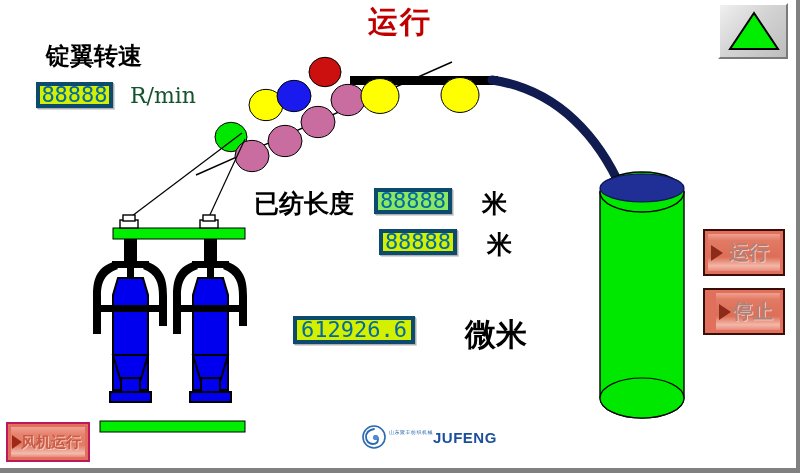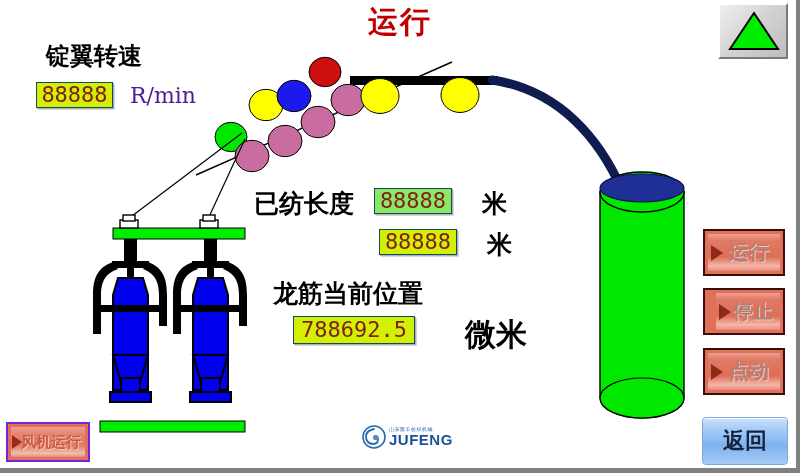--- a/index.html
+++ b/index.html
@@ -29,23 +29,23 @@
     font-family:"DejaVu Sans","Liberation Sans",sans-serif;
     font-weight:bold;color:#000;
     white-space:nowrap;
   }
 
   
   .valbox{
     position:absolute;
     box-sizing:border-box;
     font-family:"DejaVu Sans Mono","Liberation Mono",monospace;
-    color:#7f1d1d;
+    color:#0369a1;
     text-align:center;
-    border:1px solid #0c4a6e;
+    border:4px solid #0c4a6e;
     box-shadow:1px 1px 0 #b0b0b0, 2px 2px 0 #d8d8d8;
     line-height:1;
     display:flex;align-items:center;justify-content:center;
     letter-spacing:0px;
   }
   .vb-green{background:#8ce860;}
   .vb-lime{background:#d2f000;}
 
   
   .tri-btn{
@@ -102,21 +102,21 @@
   .retbtn .lbl{
     font-family:"DejaVu Sans","Liberation Sans",sans-serif;
     font-size:22px;font-weight:bold;color:#14233c;
   }
 
   
   .fanbtn{
     position:absolute;left:6px;top:422px;width:84px;height:40px;
     box-sizing:border-box;
     background:#e0705c;
-    border:2px solid #6d28d9;
+    border:2px solid #be185d;
     padding:3px;
   }
   .fanbtn .inner{
     position:relative;width:100%;height:100%;
     background:linear-gradient(180deg,#f0a090 0%,#e6836e 25%,#e07a64 60%,#f3bcae 88%,#e8897a 100%);
     display:flex;align-items:center;justify-content:center;
   }
   .fanbtn .arrow{
     position:absolute;left:1px;top:50%;margin-top:-7px;
     width:0;height:0;
@@ -133,21 +133,21 @@
 
   
   #graphic{position:absolute;left:0;top:0;width:800px;height:473px;pointer-events:none;}
 
   
   .logo{
     position:absolute;left:362px;top:425px;
     display:flex;align-items:center;gap:3px;
   }
   .logo .mark{width:24px;height:24px;}
-  .logo .txtblock{display:flex;flex-direction:column;line-height:1;}
+  .logo .txtblock{display:flex;flex-direction:row;line-height:1;}
   .logo .cn{font-size:5px;color:#2a6bb0;letter-spacing:.5px;font-family:"DejaVu Sans",sans-serif;}
   .logo .en{font-size:15px;color:#1b4f9c;font-weight:bold;letter-spacing:.5px;
             font-family:"Liberation Sans",sans-serif;}
 
   .static-label{position:absolute;margin-left:8px;}
 </style>
 </head>
 <body>
 
 <div id="screen">
@@ -224,57 +224,47 @@
   </svg>
 
   <div class="tri-btn">
     <svg class="tri-shape" viewBox="0 0 52 40">
       <polygon points="26,2 50,38 2,38" fill="#00ee00" stroke="#000000" stroke-width="2"></polygon>
     </svg>
   </div>
 
   <div class="static-label cjk" style="left:38px;top:40px;font-size:24px;">锭翼转速</div>
   <div class="valbox vb-lime" style="left:36px;top:82px;width:77px;height:26px;font-size:22px;">88888</div>
-  <div class="static-label" style="left:122px;top:83px;font-size:22px;font-family:'DejaVu Serif',serif;color:#4c1d95;">R/min</div>
+  <div class="static-label" style="left:122px;top:83px;font-size:22px;font-family:'DejaVu Serif',serif;color:#14532d;">R/min</div>
 
   <div class="static-label cjk" style="left:246px;top:187px;font-size:25px;">已纺长度</div>
   <div class="valbox vb-green" style="left:374px;top:188px;width:78px;height:26px;font-size:22px;">88888</div>
   <div class="static-label cjk" style="left:474px;top:187px;font-size:25px;">米</div>
 
   <div class="valbox vb-lime" style="left:379px;top:229px;width:78px;height:26px;font-size:22px;">88888</div>
   <div class="static-label cjk" style="left:479px;top:228px;font-size:25px;">米</div>
 
-  <div class="static-label cjk" style="left:265px;top:277px;font-size:25px;">龙筋当前位置</div>
-  <div class="valbox vb-lime" style="left:293px;top:316px;width:122px;height:28px;font-size:22px;">788692.5</div>
+  <div class="valbox vb-lime" style="left:293px;top:316px;width:122px;height:28px;font-size:22px;">612926.6</div>
   <div class="static-label cjk" style="left:457px;top:314px;font-size:31px;">微米</div>
 
   <div class="opbtn" style="top:229px;">
     <div class="inner">
       <span class="arrow"></span>
       <span class="lbl">运行</span>
     </div>
   </div>
 
   <div class="opbtn" style="top:288px;padding-left:11px;">
     <div class="inner">
       <span class="arrow"></span>
       <span class="lbl">停止</span>
     </div>
   </div>
 
-  <div class="opbtn" style="top:348px;">
-    <div class="inner">
-      <span class="arrow"></span>
-      <span class="lbl">点动</span>
-    </div>
-  </div>
-
-  <div class="retbtn">
-    <span class="lbl">返回</span>
-  </div>
+
 
   <div class="fanbtn">
     <div class="inner">
       <span class="arrow"></span>
       <span class="lbl">风机运行</span>
     </div>
   </div>
 
   <div class="logo">
     <svg class="mark" viewBox="0 0 24 24">

